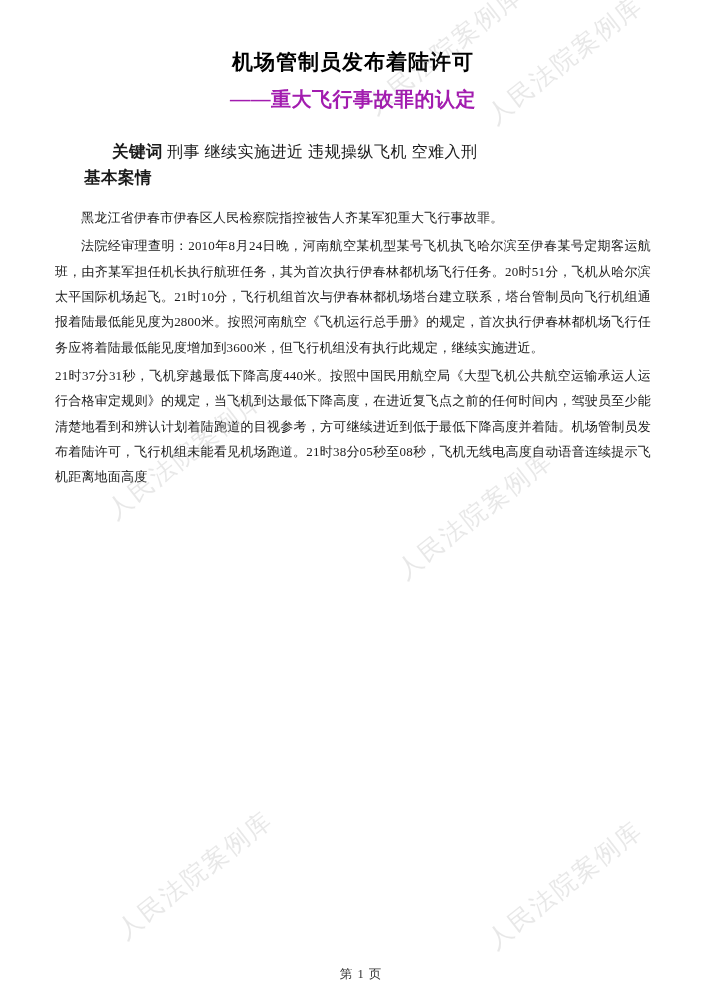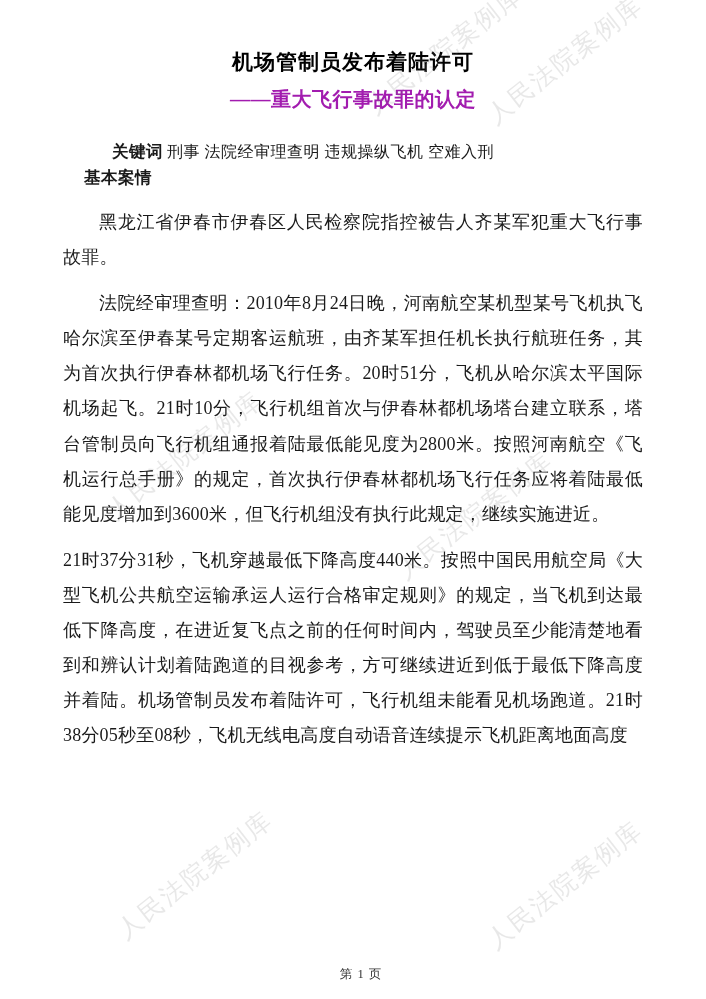--- a/index.html
+++ b/index.html
@@ -84,25 +84,25 @@
   }
   .section-head {
     font-weight: bold;
     font-size: 16.5px;
     padding-left: 32px;
     margin: 4px 0 16px 0;
     letter-spacing: 0.5px;
   }
 
   .para {
-    font-size: 18px;
+    font-size: 13px;
     line-height: 1.95;
     text-align: justify;
     text-justify: inter-ideograph;
-    margin: 11px;
+    margin: 3px;
     letter-spacing: 0.2px;
   }
   .para.indent {
     text-indent: 2em;
   }
 
   .footer {
     position: absolute;
     bottom: 16px;
     left: 16px;
@@ -125,21 +125,21 @@
     <div class="wm" style="left:390px; top:560px;">人民法院案例库</div>
     <div class="wm" style="left:110px; top:920px;">人民法院案例库</div>
     <div class="wm" style="left:480px; top:930px;">人民法院案例库</div>
   </div>
 
 
   <h1 class="title">机场管制员发布着陆许可</h1>
   <div class="subtitle">——重大飞行事故罪的认定</div>
 
   <div class="kw-line">
-    <span class="kw-label">关键词</span><span class="kw-terms">刑事  法院经审理查明  违规操纵飞机  空难入刑</span>
+    <span class="kw-label">关键词</span><span class="kw-terms">刑事  继续实施进近  违规操纵飞机  空难入刑</span>
   </div>
 
   <div class="section-head">基本案情</div>
 
   <p class="para indent">黑龙江省伊春市伊春区人民检察院指控被告人齐某军犯重大飞行事故罪。</p>
   <p class="para indent">法院经审理查明：2010年8月24日晚，河南航空某机型某号飞机执飞哈尔滨至伊春某号定期客运航班，由齐某军担任机长执行航班任务，其为首次执行伊春林都机场飞行任务。20时51分，飞机从哈尔滨太平国际机场起飞。21时10分，飞行机组首次与伊春林都机场塔台建立联系，塔台管制员向飞行机组通报着陆最低能见度为2800米。按照河南航空《飞机运行总手册》的规定，首次执行伊春林都机场飞行任务应将着陆最低能见度增加到3600米，但飞行机组没有执行此规定，继续实施进近。</p>
   <p class="para">21时37分31秒，飞机穿越最低下降高度440米。按照中国民用航空局《大型飞机公共航空运输承运人运行合格审定规则》的规定，当飞机到达最低下降高度，在进近复飞点之前的任何时间内，驾驶员至少能清楚地看到和辨认计划着陆跑道的目视参考，方可继续进近到低于最低下降高度并着陆。机场管制员发布着陆许可，飞行机组未能看见机场跑道。21时38分05秒至08秒，飞机无线电高度自动语音连续提示飞机距离地面高度</p>
 
   <div class="footer">第 1 页</div>
 </div>

